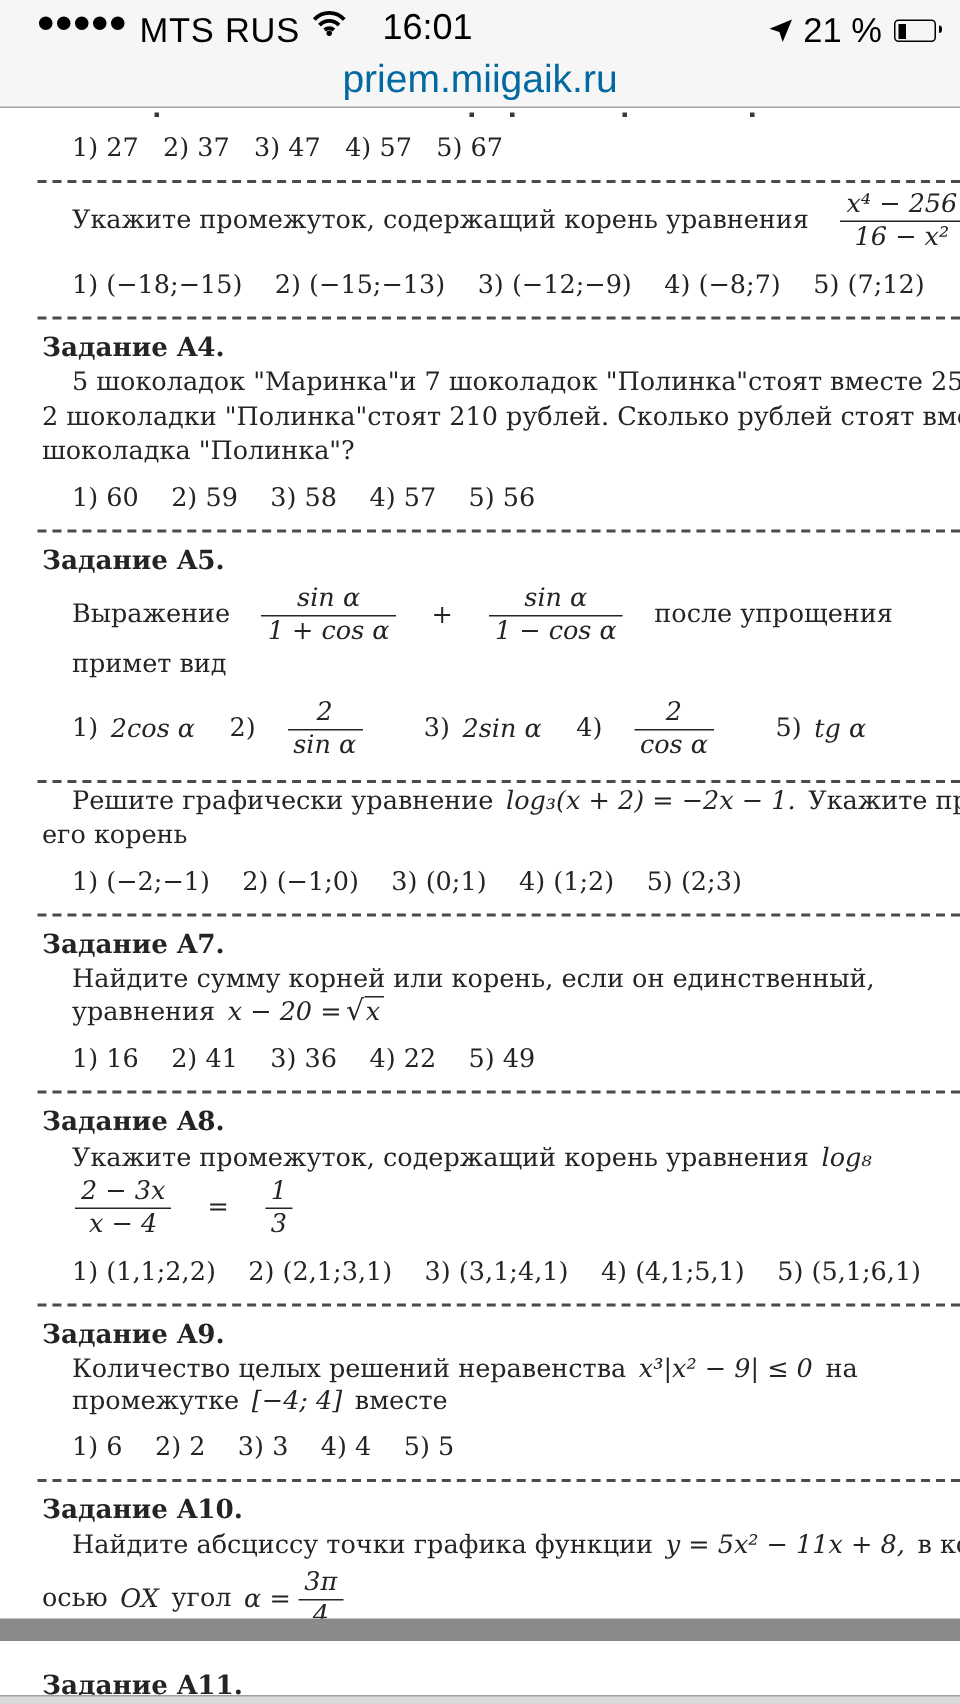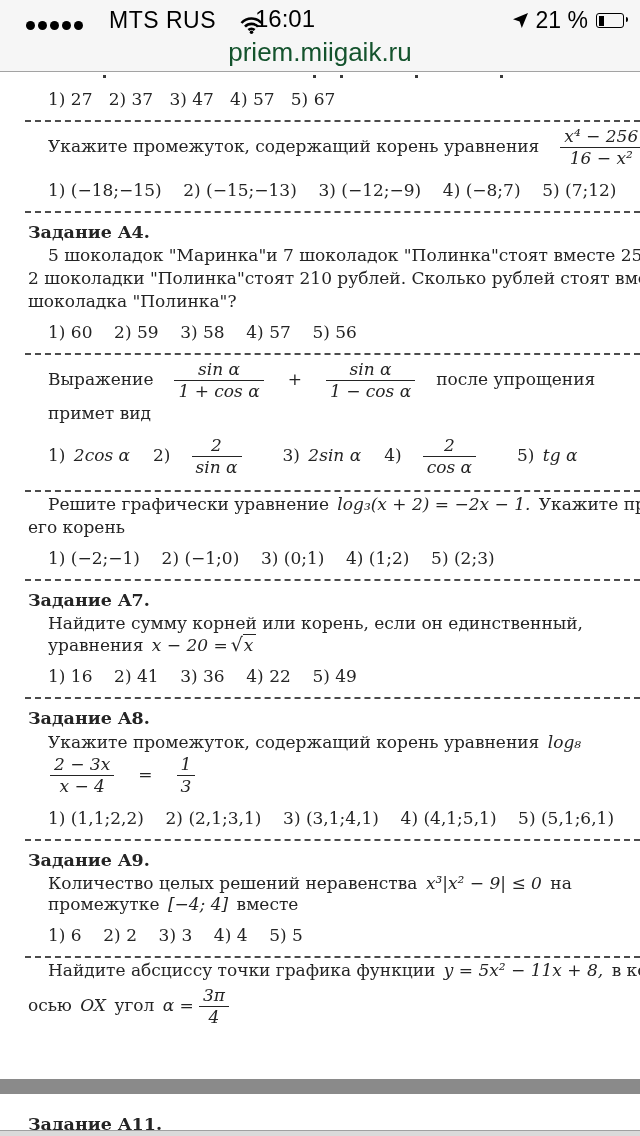--- a/index.html
+++ b/index.html
@@ -3,31 +3,31 @@
 <meta charset="utf-8">
 <style>
   html,body{margin:0;padding:0;background:#fff;}
   .screen{position:relative;width:640px;height:1136px;background:#ffffff;overflow:hidden;
           font-family:"DejaVu Serif",serif;color:#242424;}
   
   .chrome{position:absolute;top:0;left:0;width:640px;height:72px;background:#f6f6f6;
           border-bottom:1px solid #a3a3a3;font-family:"Liberation Sans","DejaVu Sans",sans-serif;
           color:#000;box-sizing:border-box;}
   .status-row{position:relative;height:34px;}
-  .sb-left{position:absolute;left:26px;top:7px;display:flex;align-items:flex-end;gap:16px;}
+  .sb-left{position:absolute;left:26px;top:7px;display:flex;align-items:flex-start;}
   .dot{width:9px;height:9px;border-radius:50%;background:#000;display:inline-block;margin-right:3px;}
   .carrier{font-size:23px;margin:0 8px 0 7px;letter-spacing:.5px;}
   .sb-time{position:absolute;left:0;right:70px;top:5px;text-align:center;font-size:24px;font-weight:500;}
   .sb-right{position:absolute;right:12px;top:7px;display:flex;align-items:center;}
   .batt-pct{font-size:23px;margin:0 8px 0 7px;}
   .battery{position:relative;width:26px;height:13px;border:1.5px solid #000;border-radius:3px;margin-right:4px;}
   .battery .fill{position:absolute;left:1.5px;top:1.5px;bottom:1.5px;width:5px;background:#000;}
   .battery::after{content:"";position:absolute;right:-5px;top:3px;width:2.5px;height:5px;background:#000;
                   border-radius:0 2px 2px 0;}
-  .url-row{text-align:center;font-size:26px;color:#14532d;margin-top:1px;}
+  .url-row{text-align:center;font-size:26px;color:#0369a1;margin-top:1px;}
   .url{display:inline-block;padding:2px 6px;}
   
   .content{position:absolute;top:73px;left:0;width:640px;}
   .remnant{position:relative;height:12px;}
   .remnant i{position:absolute;top:2px;width:3px;height:3px;background:#3a3a3a;}
   .answers{margin:10px 0 0 48px;font-size:17px;white-space:pre;}
   .top-answers{margin-top:4px;}
   .divider{border-top:2px dashed #4b4b4b;margin:11px 0 0 25px;}
   .task-h{font-weight:bold;font-size:17.5px;line-height:21px;margin:9px 0 0 28px;}
   .pline{font-size:17px;line-height:21px;margin:2px 0 0 28px;}
@@ -111,20 +111,21 @@
     <section>
       <h3 class="task-h">Задание A4.</h3>
       <div class="pline pfirst clip">5 шоколадок "Маринка"и 7 шоколадок "Полинка"стоят вместе 258 рублей, а 9 шоколадок</div>
       <div class="pline clip">2 шоколадки "Полинка"стоят 210 рублей. Сколько рублей стоят вместе 2 шоколадки "М</div>
       <div class="pline">шоколадка "Полинка"?</div>
       <div class="answers">1) 60    2) 59    3) 58    4) 57    5) 56</div>
     </section>
     <div class="divider"></div>
 
     <section>
+      <h3 class="task-h">Задание A5.</h3>
       <div class="pline pfirst mathline">
         <span class="t">Выражение</span><span class="frac"><span class="num">sin α</span><span class="den">1 + cos α</span></span><span class="m">+</span><span class="frac"><span class="num">sin α</span><span class="den">1 − cos α</span></span><span class="t">после упрощения примет вид</span>
       </div>
       <div class="answers ans-math"><span class="t">1)</span> <span class="m">2cos α</span><span class="gap"></span><span class="t">2)</span><span class="frac"><span class="num">2</span><span class="den">sin α</span></span><span class="gap"></span><span class="t">3)</span> <span class="m">2sin α</span><span class="gap"></span><span class="t">4)</span><span class="frac"><span class="num">2</span><span class="den">cos α</span></span><span class="gap"></span><span class="t">5)</span> <span class="m">tg α</span></div>
     </section>
     <div class="divider"></div>
 
     <section>
       <div class="pline pfirst clip">
         <span class="t">Решите графически уравнение</span> <span class="m">log₃(x + 2) = −2x − 1.</span> <span class="t">Укажите промежуток, в котором</span>
@@ -155,20 +156,21 @@
     <section>
       <h3 class="task-h">Задание A9.</h3>
       <div class="pline pfirst">
         <span class="t">Количество целых решений неравенства</span> <span class="m">x³|x² − 9| ≤ 0</span> <span class="t">на промежутке</span> <span class="m">[−4; 4]</span> <span class="t">вместе</span>
       </div>
       <div class="answers">1) 6    2) 2    3) 3    4) 4    5) 5</div>
     </section>
     <div class="divider"></div>
 
     <section>
+      <h3 class="task-h">Задание A10.</h3>
       <div class="pline pfirst clip">
         <span class="t">Найдите абсциссу точки графика функции</span> <span class="m">y = 5x² − 11x + 8,</span> <span class="t">в которой касательная</span>
       </div>
       <div class="pline mathline">
         <span class="t">осью</span> <span class="m">OX</span> <span class="t">угол</span> <span class="m">α =</span><span class="frac" style="margin-left:2px"><span class="num">3π</span><span class="den">4</span></span>
       </div>
 
     </section>
 
   </main>

